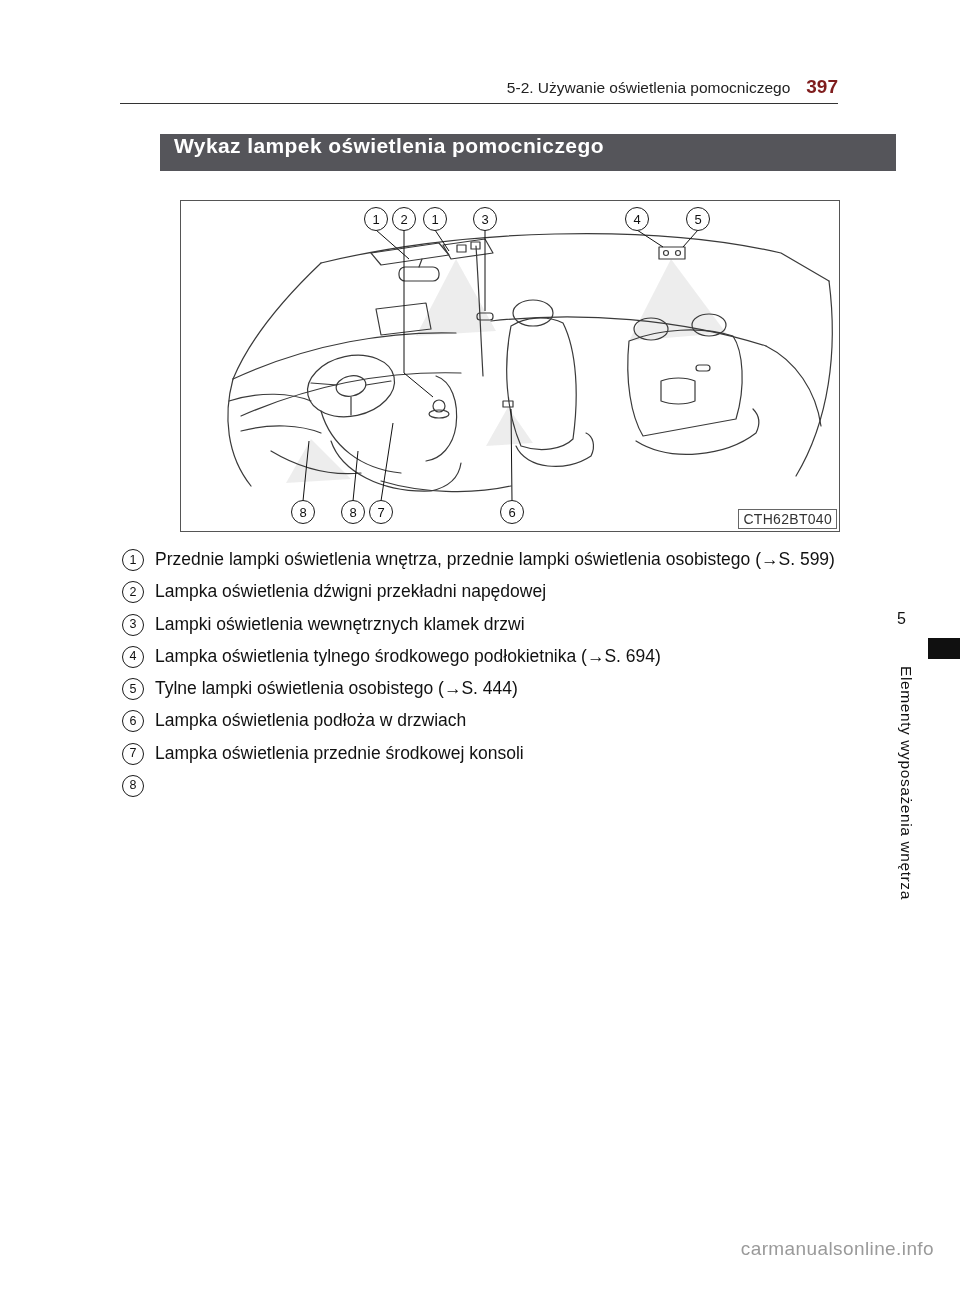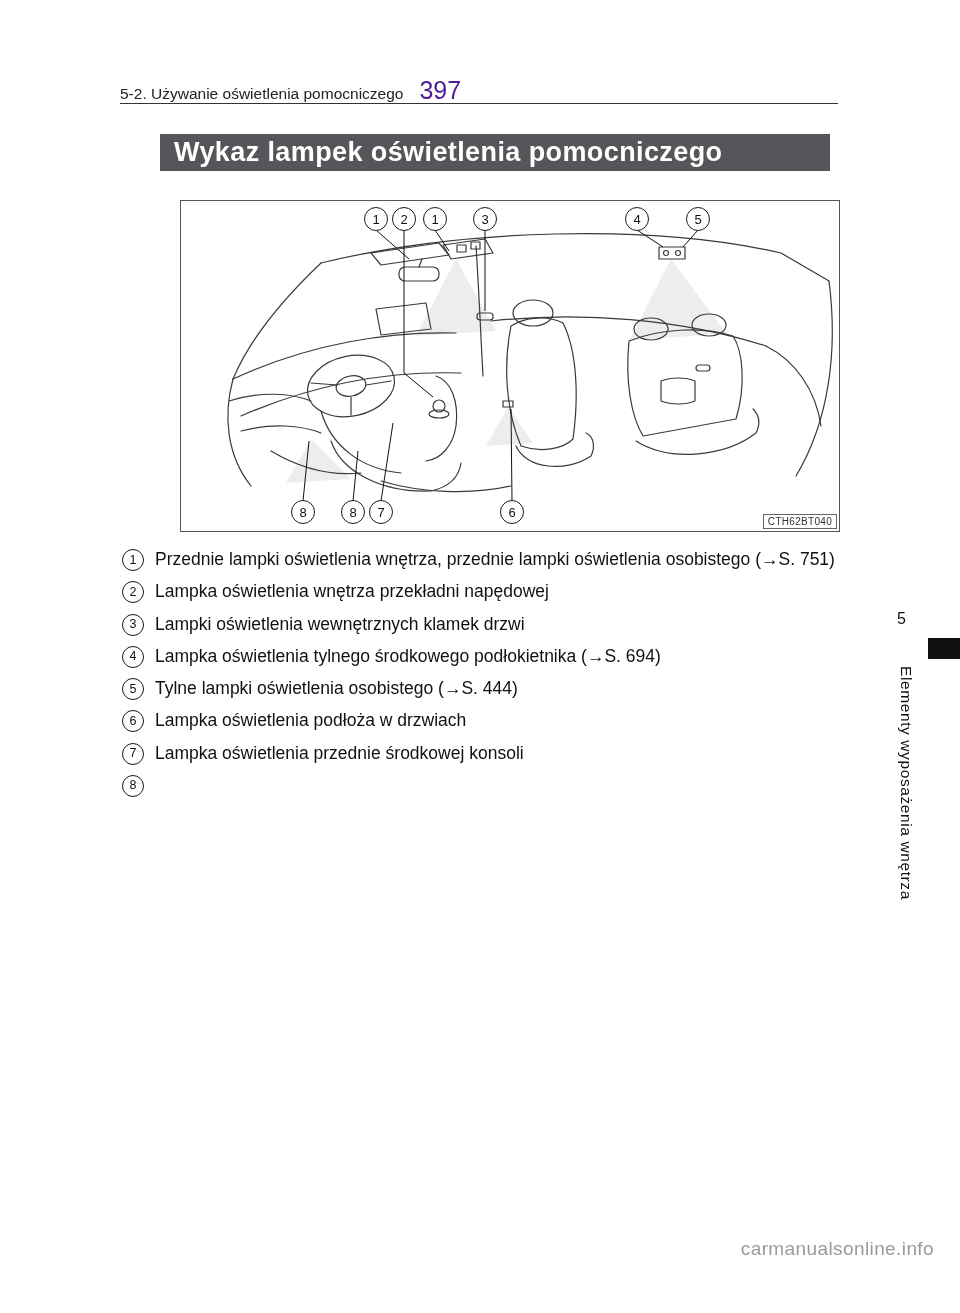--- a/index.html
+++ b/index.html
@@ -2,40 +2,40 @@
 <html lang="pl"><head>
 <meta charset="utf-8">
 <title>Manual page</title>
 <style>
   html,body{margin:0;padding:0;background:#ffffff;}
   body{font-family:"Liberation Sans",sans-serif;color:#111;}
   .page{position:relative;width:960px;height:1313px;background:#fff;overflow:hidden;}
 
   
   .header{position:absolute;top:76px;left:120px;width:718px;
-          display:flex;justify-content:flex-start;align-items:baseline;gap:16px;}
+          display:flex;justify-content:flex-end;align-items:baseline;gap:16px;}
   .header .section{font-size:15.5px;color:#222;}
-  .header .pagenum{font-size:25px;font-weight:normal;color:#4c1d95;}
+  .header .pagenum{font-size:19px;font-weight:bold;color:#7f1d1d;}
   .header-rule{position:absolute;top:103px;left:120px;width:718px;border-top:1.5px solid #333;}
 
   
-  .title-bar{position:absolute;top:134px;left:160px;width:670px;height:37px;
-             background:#55555a;color:#fff;display:flex;align-items:center;
-             box-sizing:border-box;padding-left:14px;font-size:27px;font-weight:bold;
+  .title-bar{position:absolute;top:134px;left:160px;width:736px;height:37px;
+             background:#55555a;color:#fff;display:flex;align-items:flex-start;
+             box-sizing:border-box;padding-left:14px;font-size:21px;font-weight:bold;
              letter-spacing:0.4px;}
 
   
   .figure{position:absolute;top:200px;left:180px;width:658px;height:330px;
           border:1px solid #555;background:#fff;}
   .figure svg{position:absolute;top:0;left:0;width:100%;height:100%;}
   .callout{position:absolute;width:22px;height:22px;border:1.4px solid #1a1a1a;border-radius:50%;
            background:#fff;display:flex;align-items:center;justify-content:center;
            font-size:13px;color:#111;transform:translate(-50%,-50%);z-index:3;}
   .figure-code{position:absolute;right:2px;bottom:2px;border:1px solid #666;background:#fff;
-               font-size:10px;padding:1px 4px;color:#333;letter-spacing:0.3px;}
+               font-size:14px;padding:1px 4px;color:#333;letter-spacing:0.3px;}
 
   
   .lamp-list{position:absolute;top:546px;left:122px;width:716px;}
   .lamp-item{display:flex;gap:11px;margin-bottom:6px;font-size:17.5px;line-height:1.5;}
   .num-circle{flex:none;width:20px;height:20px;border:1px solid #1a1a1a;border-radius:50%;
               display:flex;align-items:center;justify-content:center;font-size:12.5px;
               margin-top:3px;background:#fff;}
   .lamp-text{text-align:justify;color:#111;}
 
   
@@ -164,25 +164,25 @@
     <div class="callout" style="left:172px;top:311px">8</div>
     <div class="callout" style="left:200px;top:311px">7</div>
     <div class="callout" style="left:331px;top:311px">6</div>
 
     <div class="figure-code">CTH62BT040</div>
   </div>
 
   <div class="lamp-list">
     <div class="lamp-item">
       <span class="num-circle">1</span>
-      <span class="lamp-text">Przednie lampki oświetlenia wnętrza, przednie lampki oświetlenia osobistego (→S. 751)</span>
+      <span class="lamp-text">Przednie lampki oświetlenia wnętrza, przednie lampki oświetlenia osobistego (→S. 599)</span>
     </div>
     <div class="lamp-item">
       <span class="num-circle">2</span>
-      <span class="lamp-text">Lampka oświetlenia wnętrza przekładni napędowej</span>
+      <span class="lamp-text">Lampka oświetlenia dźwigni przekładni napędowej</span>
     </div>
     <div class="lamp-item">
       <span class="num-circle">3</span>
       <span class="lamp-text">Lampki oświetlenia wewnętrznych klamek drzwi</span>
     </div>
     <div class="lamp-item">
       <span class="num-circle">4</span>
       <span class="lamp-text">Lampka oświetlenia tylnego środkowego podłokietnika (→S. 694)</span>
     </div>
     <div class="lamp-item">

